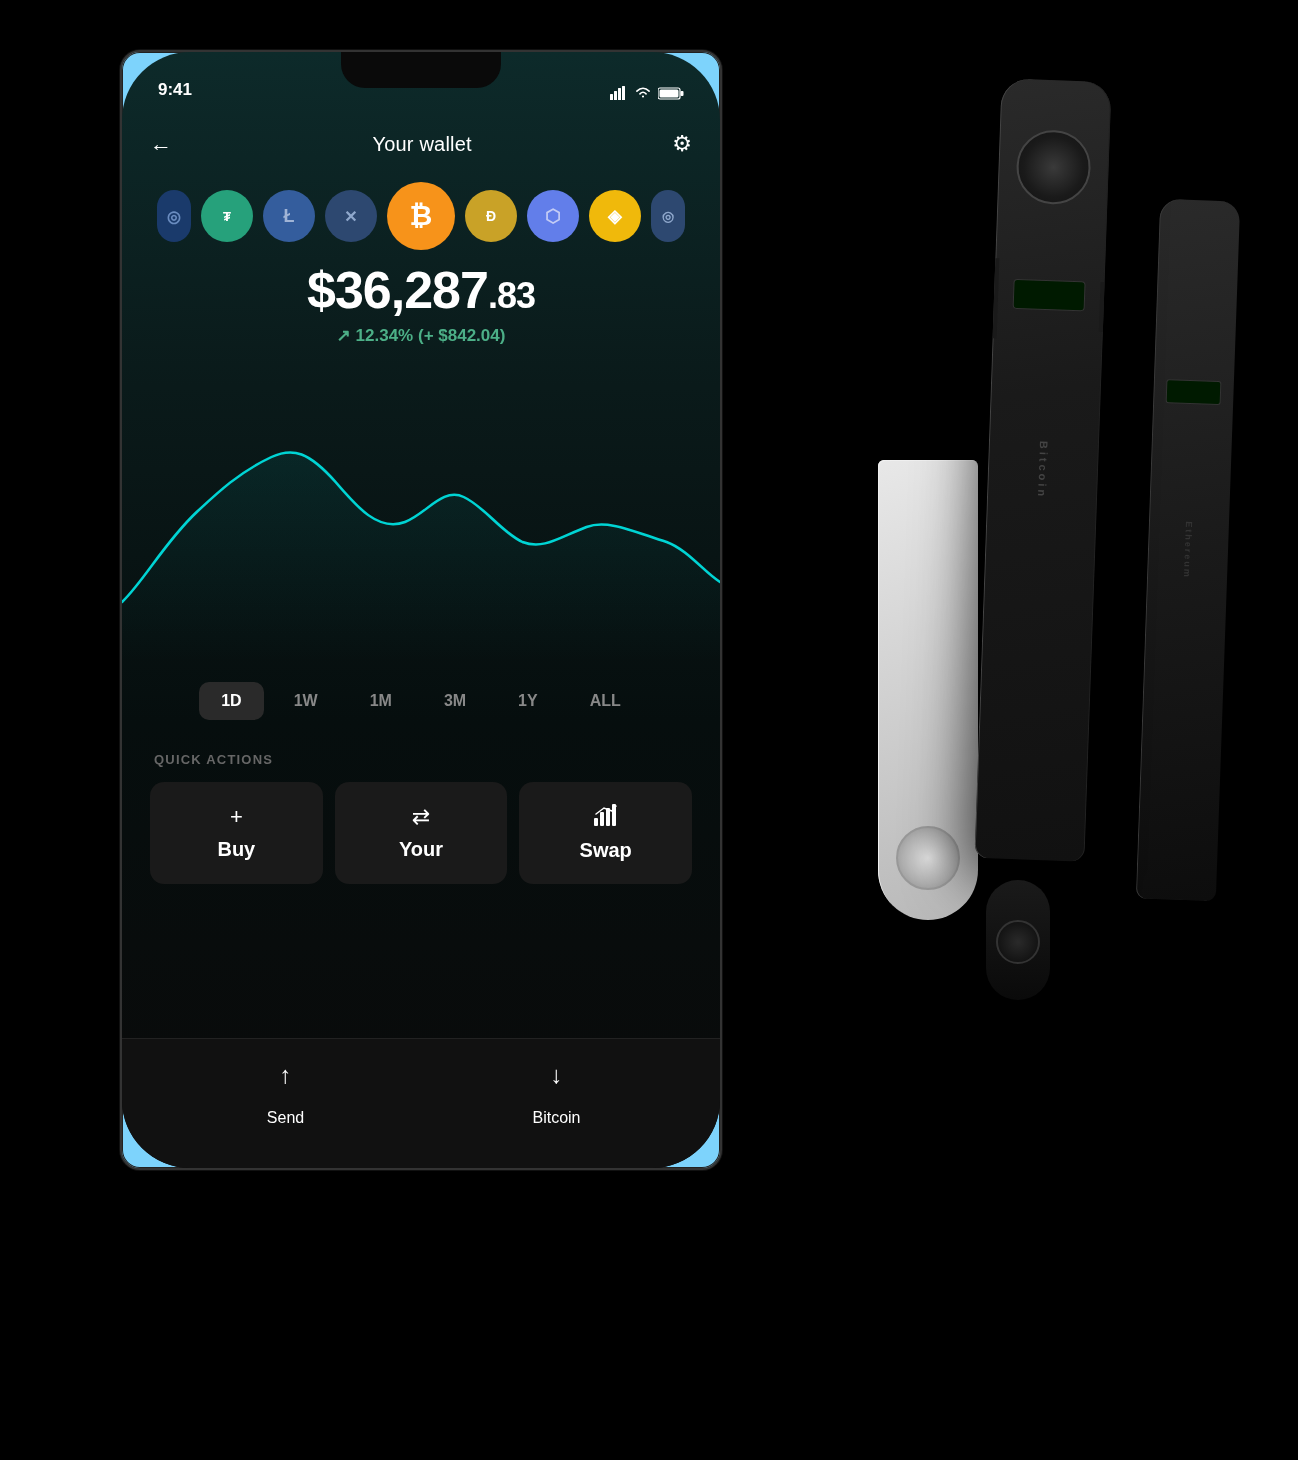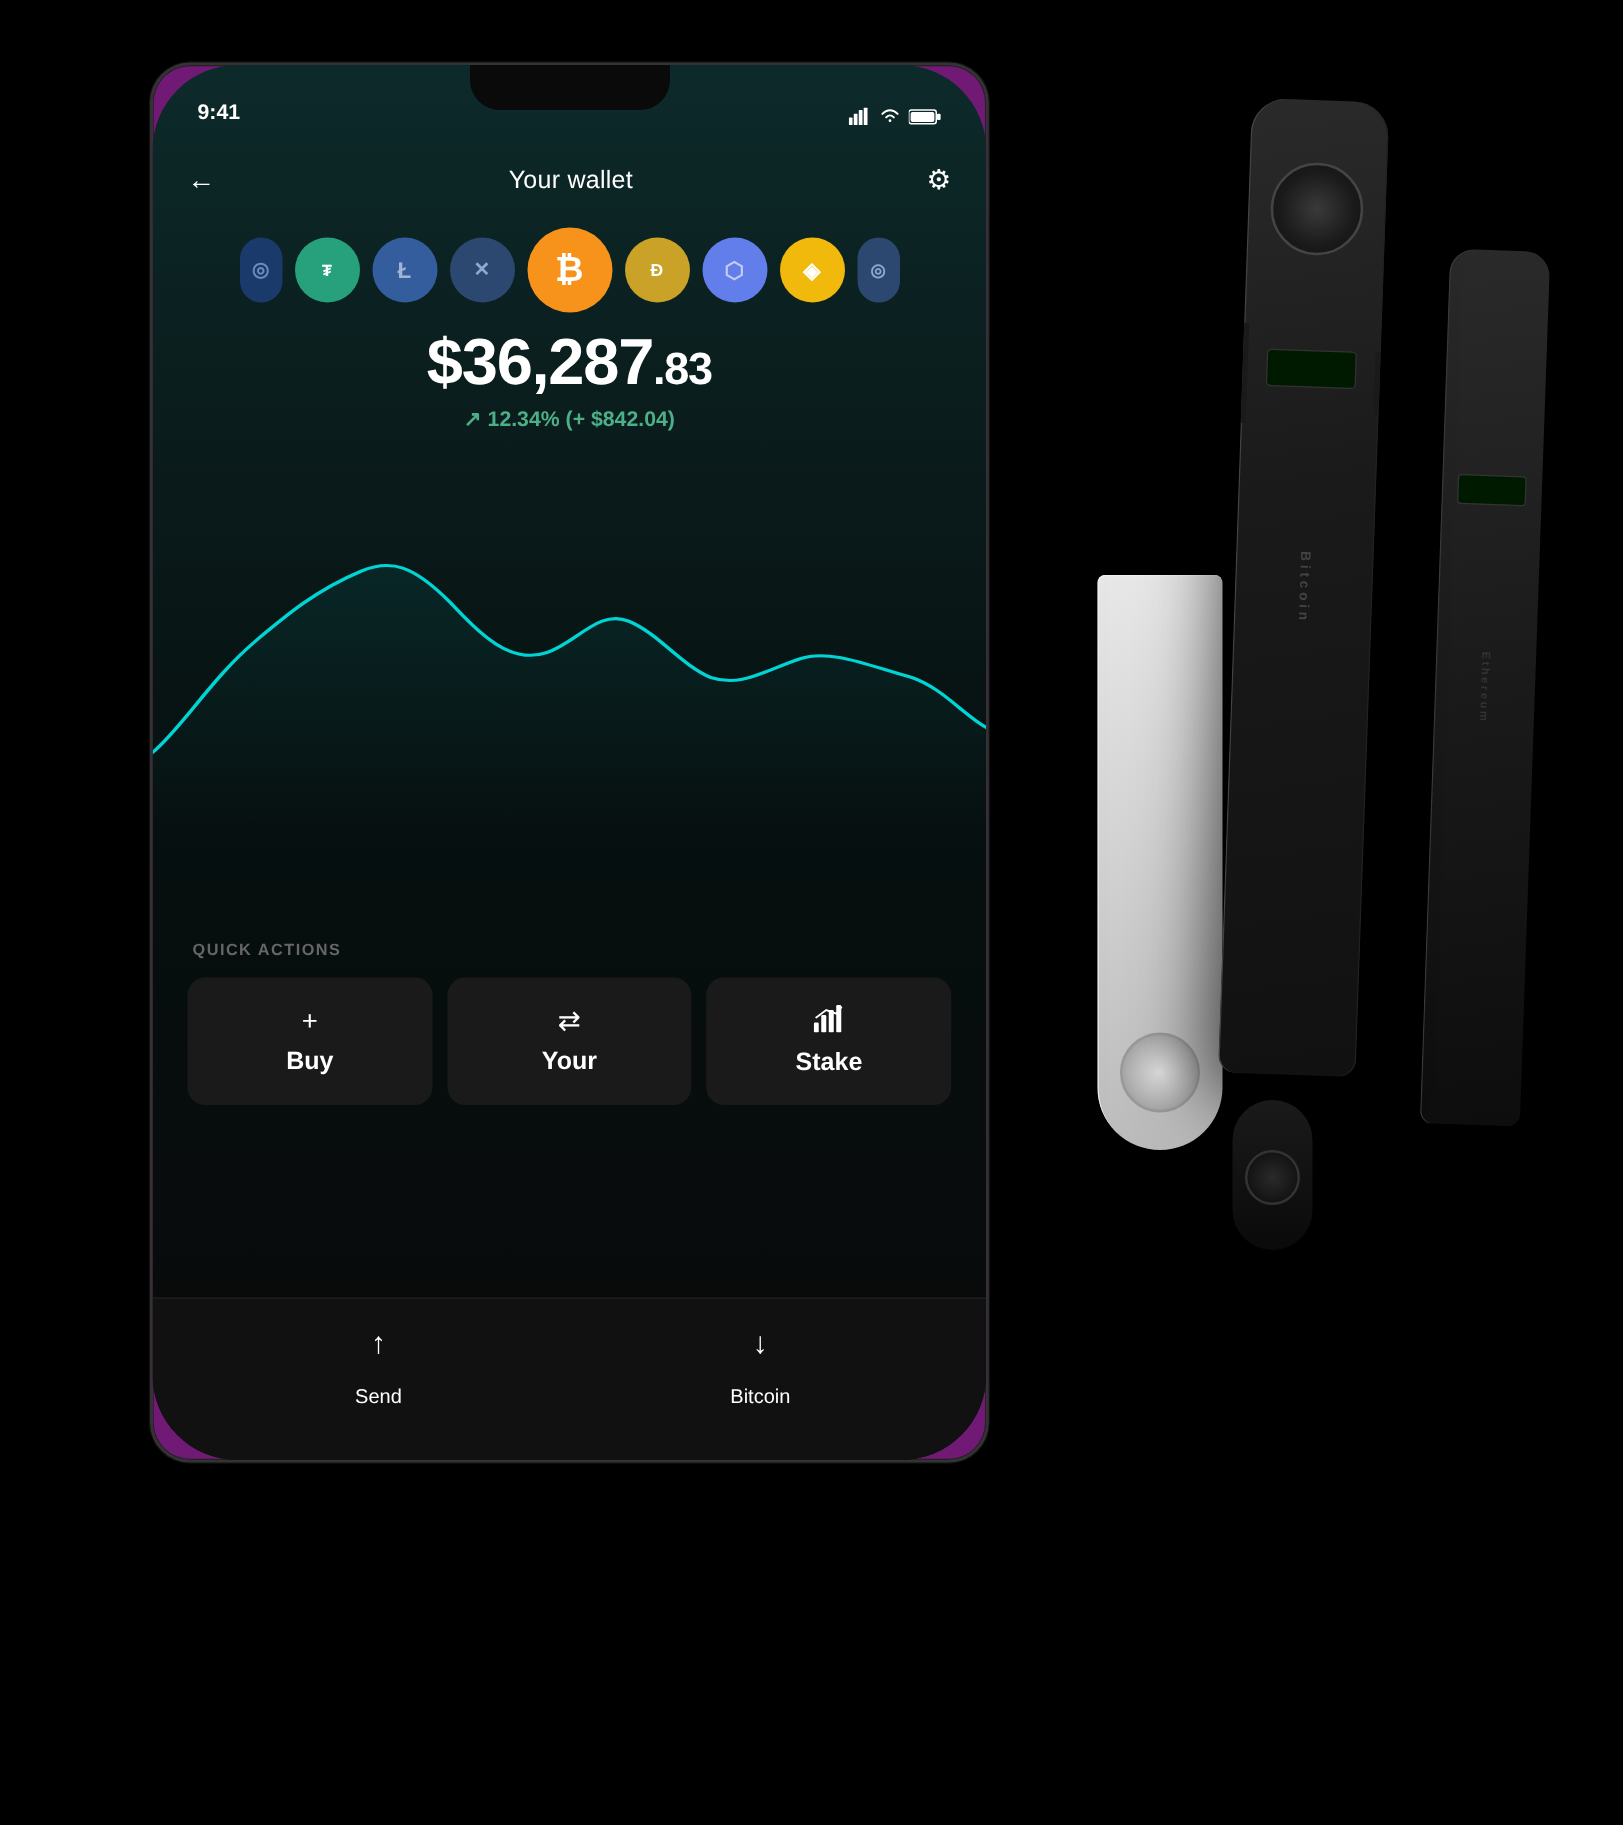--- a/index.html
+++ b/index.html
@@ -23,24 +23,24 @@
       display: flex;
       align-items: center;
       justify-content: center;
     }
 
     
     .phone {
       position: absolute;
       left: 120px;
       top: 50px;
-      width: 671px;
+      width: 602px;
       height: 1120px;
-      background: #701a75;
-      border-radius: 32px;
+      background: #7dd3fc;
+      border-radius: 20px;
       border: 2px solid #333;
       box-shadow: 0 0 0 1px #111, 0 40px 80px rgba(0,0,0,0.8), inset 0 0 0 1px #222;
       overflow: hidden;
       z-index: 10;
     }
 
     .phone-inner {
       position: absolute;
       top: 0; left: 0; right: 0; bottom: 0;
       border-radius: 68px;
@@ -566,20 +566,28 @@
               <stop offset="100%" stop-color="#00d4d4" stop-opacity="0"></stop>
             </linearGradient>
           </defs>
 
           <path class="chart-gradient-fill" d="M0,220 C20,200 40,160 70,130 C90,110 110,90 140,75 C160,65 175,70 200,100 C220,125 240,150 265,140 C285,132 300,105 320,115 C340,125 355,150 375,160 C395,168 410,155 435,145 C455,137 480,150 510,160 C530,168 545,190 560,200 L560,280 L0,280 Z"></path>
 
           <path class="chart-line" d="M0,220 C20,200 40,160 70,130 C90,110 110,90 140,75 C160,65 175,70 200,100 C220,125 240,150 265,140 C285,132 300,105 320,115 C340,125 355,150 375,160 C395,168 410,155 435,145 C455,137 480,150 510,160 C530,168 545,190 560,200"></path>
         </svg>
       </div>
 
+      <div class="time-filters">
+        <button class="time-btn active">1D</button>
+        <button class="time-btn">1W</button>
+        <button class="time-btn">1M</button>
+        <button class="time-btn">3M</button>
+        <button class="time-btn">1Y</button>
+        <button class="time-btn">ALL</button>
+      </div>
 
       <div class="quick-actions-label">QUICK ACTIONS</div>
 
       <div class="quick-actions">
         <div class="action-btn">
           <span class="action-icon">+</span>
           <span class="action-label">Buy</span>
         </div>
         <div class="action-btn">
           <span class="action-icon">⇄</span>
@@ -588,21 +596,21 @@
         <div class="action-btn">
           <span class="action-icon" style="font-size:18px;">
             <svg width="24" height="22" viewBox="0 0 24 22">
               <rect x="0" y="14" width="4" height="8" fill="white" rx="1"></rect>
               <rect x="6" y="8" width="4" height="14" fill="white" rx="1"></rect>
               <rect x="12" y="4" width="4" height="18" fill="white" rx="1"></rect>
               <rect x="18" y="0" width="4" height="22" fill="white" rx="1"></rect>
               <path d="M2 10 L10 4 L18 7 L22 2" stroke="white" stroke-width="1.5" fill="none" stroke-linecap="round"></path>
             </svg>
           </span>
-          <span class="action-label">Stake</span>
+          <span class="action-label">Swap</span>
         </div>
       </div>
 
       <div class="bottom-bar">
         <div class="bottom-action">
           <span class="bottom-action-icon">↑</span>
           <span class="bottom-action-label">Send</span>
         </div>
         <div class="bottom-action">
           <span class="bottom-action-icon">↓</span>

